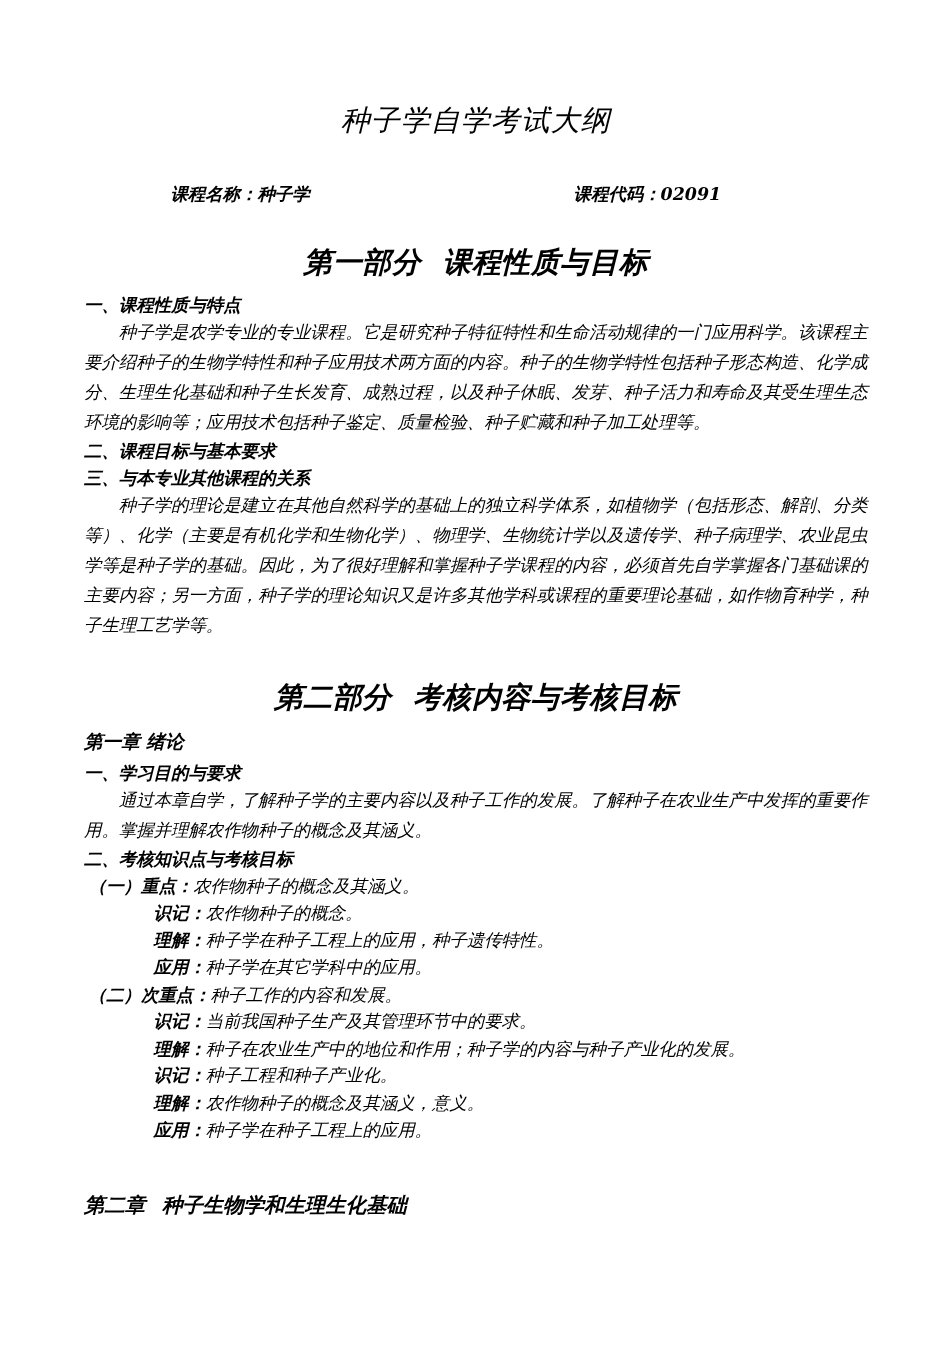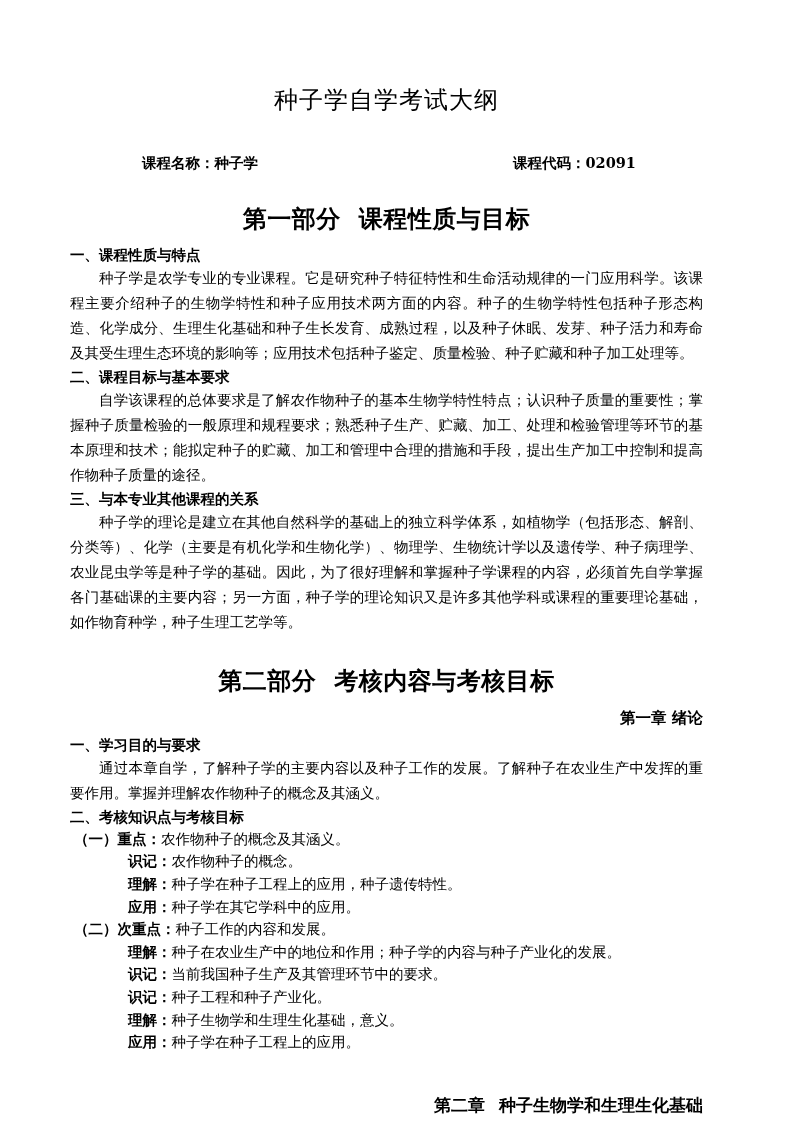--- a/index.html
+++ b/index.html
@@ -12,58 +12,58 @@
     height: 1122px;
     font-family: "DejaVu Serif", "Liberation Serif", serif;
     color: #000000;
     overflow: hidden;
   }
   .page {
     position: relative;
     width: 793px;
     height: 964px;
     box-sizing: border-box;
-    padding: 86px 90px 40px 70px;
+    padding: 86px 70px 40px 70px;
+    font-style: italic;
   }
 
   
   .doc-title {
     text-align: center;
     font-size: 24px;
     font-weight: normal;
     letter-spacing: 1px;
     line-height: 1.2;
     margin: 0 0 0 0;
   }
 
   .course-meta {
     display: flex;
     justify-content: flex-start;
     font-size: 14.5px;
     font-weight: bold;
     margin-top: 38px;
     padding-left: 72px;
     line-height: 1.4;
-    gap: 35px;
   }
   .course-meta .meta-name { white-space: nowrap; }
   .course-meta .meta-code { white-space: nowrap; margin-left: 220px; }
 
   .part-title {
     text-align: center;
     font-size: 24px;
     font-weight: bold;
     letter-spacing: 0.5px;
     margin: 30px 0 10px 0;
     line-height: 1.3;
   }
   .part-title .gap { display: inline-block; width: 18px; }
 
   .chapter-title {
-    text-align: right;
+    text-align: left;
     font-size: 15.5px;
     font-weight: bold;
     margin: 12px 0 6px 0;
     line-height: 1.3;
   }
   .chapter-title.spaced-wide .gap { display: inline-block; width: 14px; }
   .chapter-title.chapter-two {
     font-size: 17px;
     margin-top: 40px;
   }
@@ -116,21 +116,20 @@
   </div>
 
   <h2 class="part-title">
     <span>第一部分</span><span class="gap"></span><span>课程性质与目标</span>
   </h2>
 
   <h3 class="sec-head">一、课程性质与特点</h3>
   <p class="para">种子学是农学专业的专业课程。它是研究种子特征特性和生命活动规律的一门应用科学。该课程主要介绍种子的生物学特性和种子应用技术两方面的内容。种子的生物学特性包括种子形态构造、化学成分、生理生化基础和种子生长发育、成熟过程，以及种子休眠、发芽、种子活力和寿命及其受生理生态环境的影响等；应用技术包括种子鉴定、质量检验、种子贮藏和种子加工处理等。</p>
 
   <h3 class="sec-head">二、课程目标与基本要求</h3>
-  <p class="para">自学该课程的总体要求是了解农作物种子的基本生物学特性特点；认识种子质量的重要性；掌握种子质量检验的一般原理和规程要求；熟悉种子生产、贮藏、加工、处理和检验管理等环节的基本原理和技术；能拟定种子的贮藏、加工和管理中合理的措施和手段，提出生产加工中控制和提高作物种子质量的途径。</p>
 
   <h3 class="sec-head">三、与本专业其他课程的关系</h3>
   <p class="para">种子学的理论是建立在其他自然科学的基础上的独立科学体系，如植物学（包括形态、解剖、分类等）、化学（主要是有机化学和生物化学）、物理学、生物统计学以及遗传学、种子病理学、农业昆虫学等是种子学的基础。因此，为了很好理解和掌握种子学课程的内容，必须首先自学掌握各门基础课的主要内容；另一方面，种子学的理论知识又是许多其他学科或课程的重要理论基础，如作物育种学，种子生理工艺学等。</p>
 
   <h2 class="part-title">
     <span>第二部分</span><span class="gap"></span><span>考核内容与考核目标</span>
   </h2>
 
   <h3 class="chapter-title">
     <span>第一章</span>&nbsp;<span>绪论</span>
@@ -151,31 +150,31 @@
     <b>理解：</b><span>种子学在种子工程上的应用，种子遗传特性。</span>
   </p>
   <p class="sub-item">
     <b>应用：</b><span>种子学在其它学科中的应用。</span>
   </p>
 
   <p class="kp-item">
     <b>（二）次重点：</b><span>种子工作的内容和发展。</span>
   </p>
   <p class="sub-item">
-    <b>理解：</b><span>种子在农业生产中的地位和作用；种子学的内容与种子产业化的发展。</span>
+    <b>识记：</b><span>当前我国种子生产及其管理环节中的要求。</span>
   </p>
   <p class="sub-item">
-    <b>识记：</b><span>当前我国种子生产及其管理环节中的要求。</span>
+    <b>理解：</b><span>种子在农业生产中的地位和作用；种子学的内容与种子产业化的发展。</span>
   </p>
 
   <p class="sub-item">
     <b>识记：</b><span>种子工程和种子产业化。</span>
   </p>
   <p class="sub-item">
-    <b>理解：</b><span>种子生物学和生理生化基础，意义。</span>
+    <b>理解：</b><span>农作物种子的概念及其涵义，意义。</span>
   </p>
   <p class="sub-item">
     <b>应用：</b><span>种子学在种子工程上的应用。</span>
   </p>
 
   <h3 class="chapter-title chapter-two spaced-wide">
     <span>第二章</span><span class="gap"></span><span>种子生物学和生理生化基础</span>
   </h3>
 
 </div>

